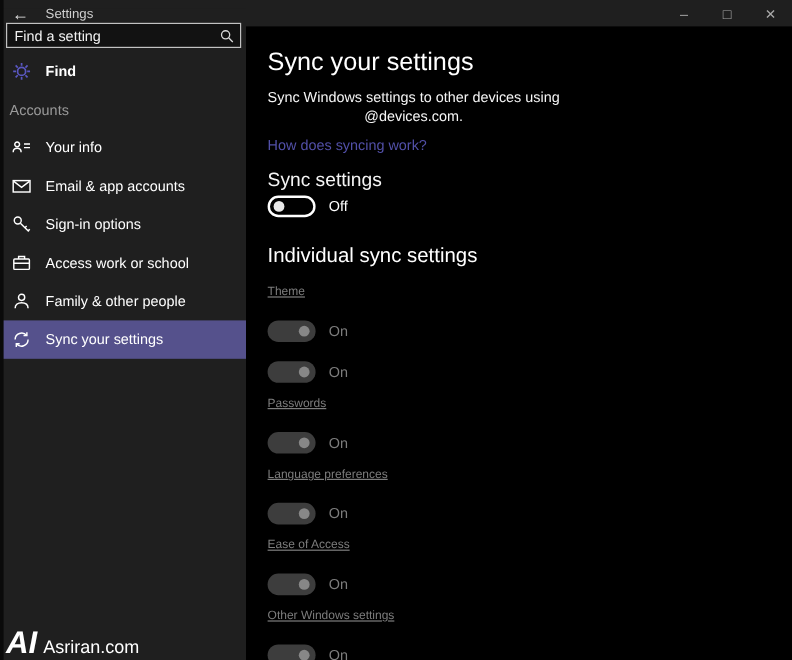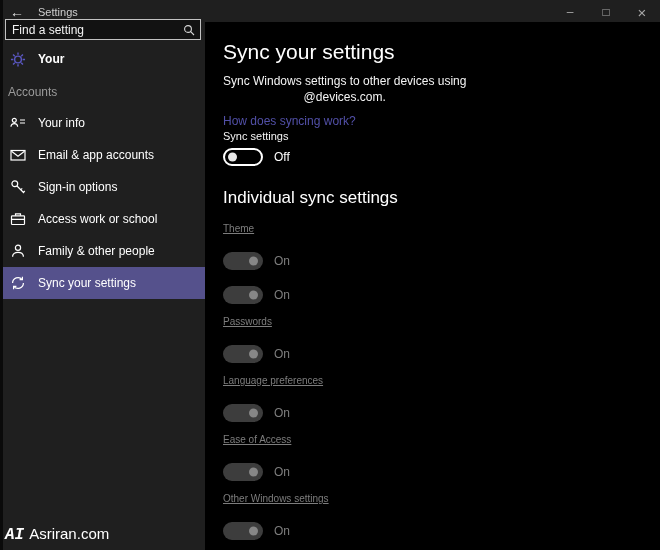--- a/index.html
+++ b/index.html
@@ -38,39 +38,39 @@
   .side-item { height:32px; display:flex; align-items:center; padding-left:10px; gap:12px; color:#fff; font-size:12px; cursor:default; }
   .side-item.selected { background:var(--accent,#55518c); }
   .icn { width:16px; height:16px; display:flex; align-items:center; justify-content:center; flex:0 0 16px; }
 
   
   .content { position:absolute; left:205px; top:22px; right:0; bottom:0; background:#000; color:#fff; padding-left:18px; box-sizing:border-box; }
   .page-title { margin-top:18px; font-size:21px; font-weight:400; line-height:24px; }
   .desc { margin-top:9px; font-size:12px; line-height:16px; width:max-content; color:#f5f5f5; }
   .desc-l2 { text-align:center; }
   .help-link { margin-top:8px; font-size:12px; line-height:16px; color:var(--link,#5250a8); width:max-content; cursor:default; }
-  .sync-label { font-size:11px; line-height:14px; color:#f5f5f5; }
+  .sync-label { margin-top:15px; font-size:16px; line-height:14px; color:#f5f5f5; }
   .t-row { display:flex; align-items:center; gap:11px; margin-top:5px; }
   .switch { width:40px; height:18px; border-radius:10px; box-sizing:border-box; position:relative; flex:0 0 40px; }
   .switch.off { border:2px solid #fff; background:transparent; }
   .switch .thumb { position:absolute; top:50%; transform:translateY(-50%); width:9px; height:9px; border-radius:50%; }
   .switch.off .thumb { left:3px; background:#e8e8e8; }
   .switch.on-disabled { background:#3d3d3d; }
   .switch.on-disabled .thumb { right:5px; background:#878787; }
   .t-state { font-size:12px; color:#fff; }
   .section-title { margin-top:22px; font-size:17px; font-weight:400; line-height:20px; }
   .toggle-list .toggle-group { margin-top:11px; }
   .toggle-list .toggle-group:first-of-type { margin-top:14px; }
   .t-label { font-size:10px; line-height:14px; color:#7d7d7d;text-decoration:underline; }
   .toggle-group .t-row { margin-top:16px; }
   .toggle-group .t-state { color:#7d7d7d; }
 
   
   .watermark { position:absolute; left:5px; bottom:2px; display:flex; align-items:baseline; gap:5px; color:#fff; z-index:6; }
-  .wm-logo { font-family:Liberation Mono, monospace; font-style:italic; font-weight:bold; font-size:16px; line-height:26px; }
+  .wm-logo { font-family:Liberation Sans, sans-serif; font-style:italic; font-weight:bold; font-size:26px; line-height:26px; }
   .wm-text { font-size:15px; }
 </style>
 </head>
 <body>
 
 <div class="window">
 
   <div class="titlebar">
     <div class="back-btn">←</div>
     <div class="tb-title">Settings</div>
@@ -94,21 +94,21 @@
 
     <div class="home-row">
       <span class="icn">
         <svg width="17" height="17" viewBox="0 0 20 20">
             <g stroke="#5a57c0" stroke-width="1.8" fill="none">
               <circle cx="10" cy="10" r="4.2"></circle>
               <path d="M10 1.2v3M10 15.8v3M1.2 10h3M15.8 10h3M3.8 3.8L6 6M14 14l2.2 2.2M3.8 16.2L6 14M14 6l2.2-2.2"></path>
             </g>
           </svg>
       </span>
-      <span>Your</span>
+      <span>Find</span>
     </div>
 
     <div class="section-label">Accounts</div>
 
     <div class="side-items">
 
         <div class="side-item">
           <span class="icn">
             <svg width="16" height="16" viewBox="0 0 16 16" fill="none" stroke="#fff" stroke-width="1.2">
               <circle cx="4.3" cy="5.3" r="2"></circle>

